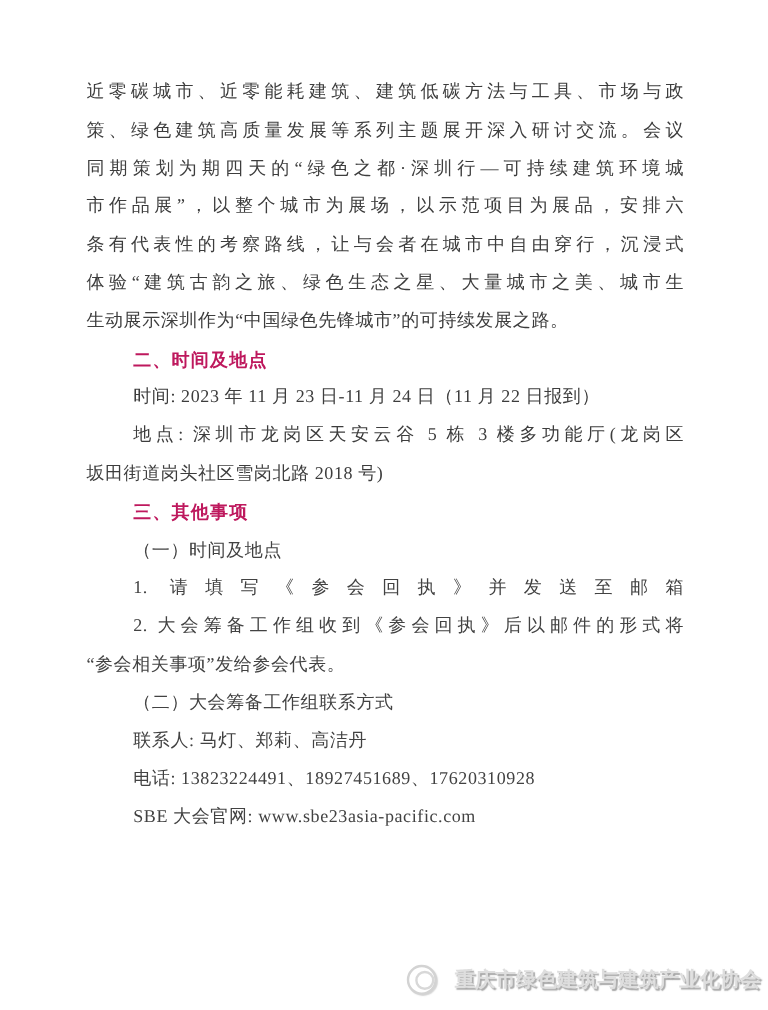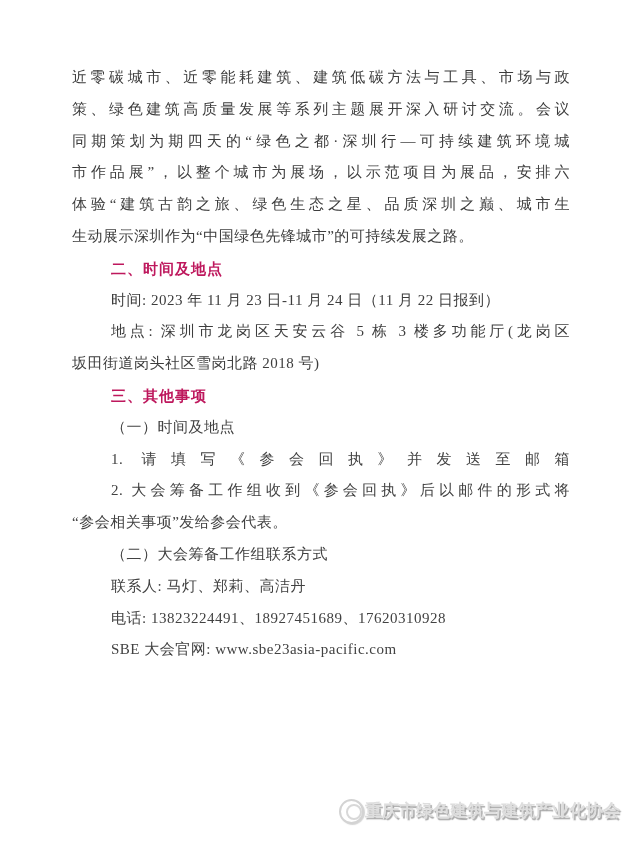--- a/index.html
+++ b/index.html
@@ -45,22 +45,22 @@
     letter-spacing: 1px;
   }
   
   .kai { color: #424242; }
   .watermark {
     position: absolute;
     left: 339px;
     top: 799px;
     height: 34px;
     display: flex;
-    align-items: flex-start;
-    gap: 1px;
+    align-items: center;
+    gap: 15px;
   }
   .wm-logo {
     width: 25px;
     height: 25px;
     border-radius: 50%;
     border: 2px solid #d3d3d3;
     box-sizing: border-box;
     position: relative;
     box-shadow: 1px 1px 1px rgba(160,160,160,0.45);
     background: #ffffff;
@@ -87,21 +87,22 @@
 </head>
 <body>
 
 <div class="page">
   <div class="doc">
 
     <div class="ln just">近零碳城市、近零能耗建筑、建筑低碳方法与工具、市场与政</div>
     <div class="ln just">策、绿色建筑高质量发展等系列主题展开深入研讨交流。会议</div>
     <div class="ln just">同期策划为期四天的“绿色之都·深圳行—可持续建筑环境城</div>
     <div class="ln just">市作品展”，以整个城市为展场，以示范项目为展品，安排六</div>
-    <div class="ln just">体验“建筑古韵之旅、绿色生态之星、品质深圳之巅、城市生</div>
+    <div class="ln just">条有代表性的考察路线，让与会者在城市中自由穿行，沉浸式</div>
+    <div class="ln just">体验“建筑古韵之旅、绿色生态之星、大量城市之美、城市生</div>
     <div class="ln">生动展示深圳作为“中国绿色先锋城市”的可持续发展之路。</div>
 
     <div class="ln ind hd">二、时间及地点</div>
     <div class="ln ind">时间: 2023 年 11 月 23 日-11 月 24 日（11 月 22 日报到）</div>
     <div class="ln ind just">地点: 深圳市龙岗区天安云谷 5 栋 3 楼多功能厅(龙岗区</div>
     <div class="ln">坂田街道岗头社区雪岗北路 2018 号)</div>
 
     <div class="ln ind hd">三、其他事项</div>
     <div class="ln ind kai">（一）时间及地点</div>
     <div class="ln ind kai just">1. 请填写《参会回执》并发送至邮箱</div>

